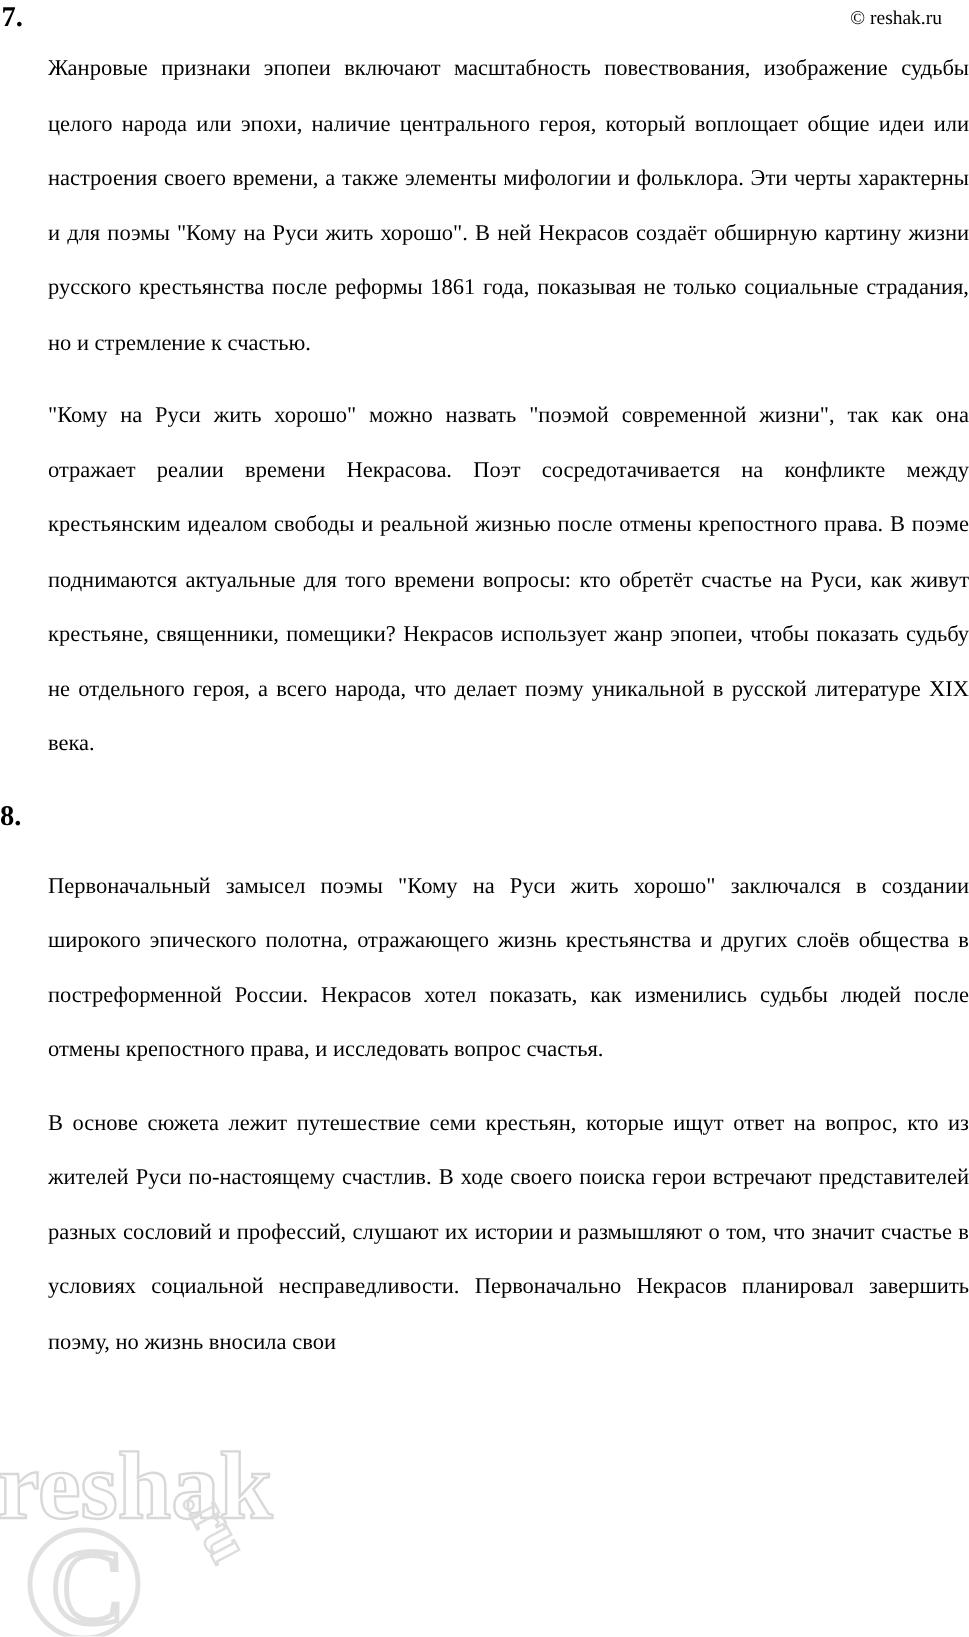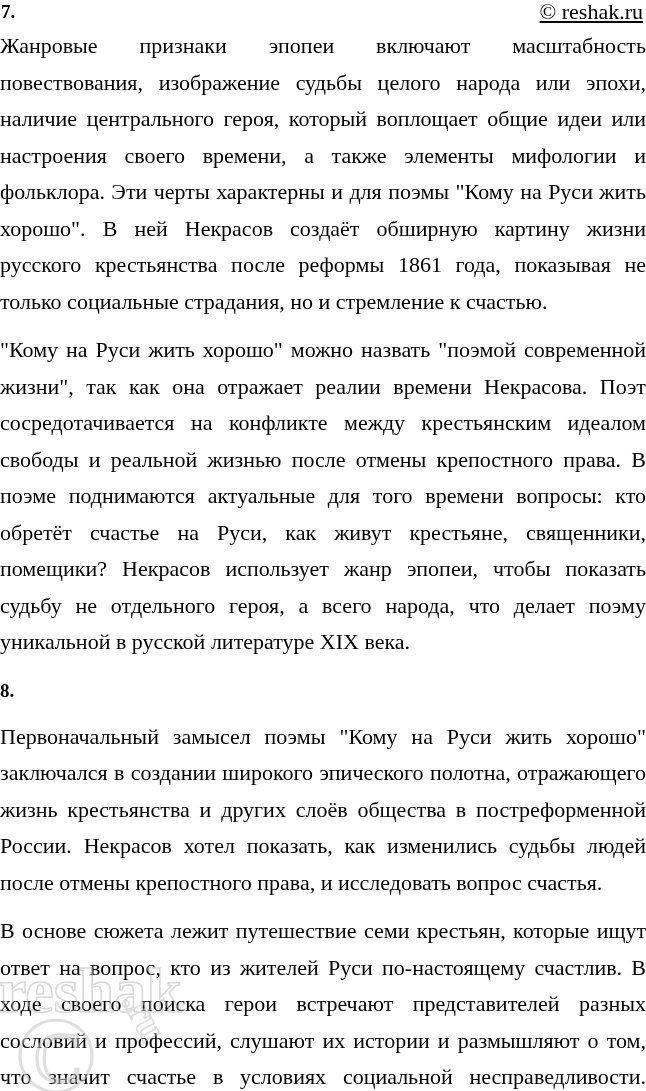--- a/index.html
+++ b/index.html
@@ -36,45 +36,45 @@
     align-items: flex-start;
     justify-content: space-between;
   }
   .qnum-top {
     font-size: 19px;
     font-weight: bold;
     line-height: 24px;
     padding-left: 1px;
   }
   .site-mark {
-    font-size: 22px;
+    font-size: 13px;
     line-height: 24px;
-    padding-right: 3px;
+    padding-right: 18px;
     white-space: nowrap;
-    text-decoration: underline;
   }
 
   
   .content {
     position: absolute;
     top: 28px;
     left: 0px;
     width: 646px;
   }
 
   p.para {
     margin: 0 0 12px 0;
-    font-size: 22px;
+    font-size: 15px;
     line-height: 36.5px;
     text-align: justify;
     text-justify: inter-word;
     -webkit-hyphens: none;
     hyphens: none;
     letter-spacing: 0px;
     word-spacing: 0px;
+    padding-left: 32px;
   }
   
   p.para.clipped {
     margin-bottom: 0;
   }
 
   h2.qnum {
     margin: 10px 0 10px 0;
     font-size: 19px;
     font-weight: bold;

